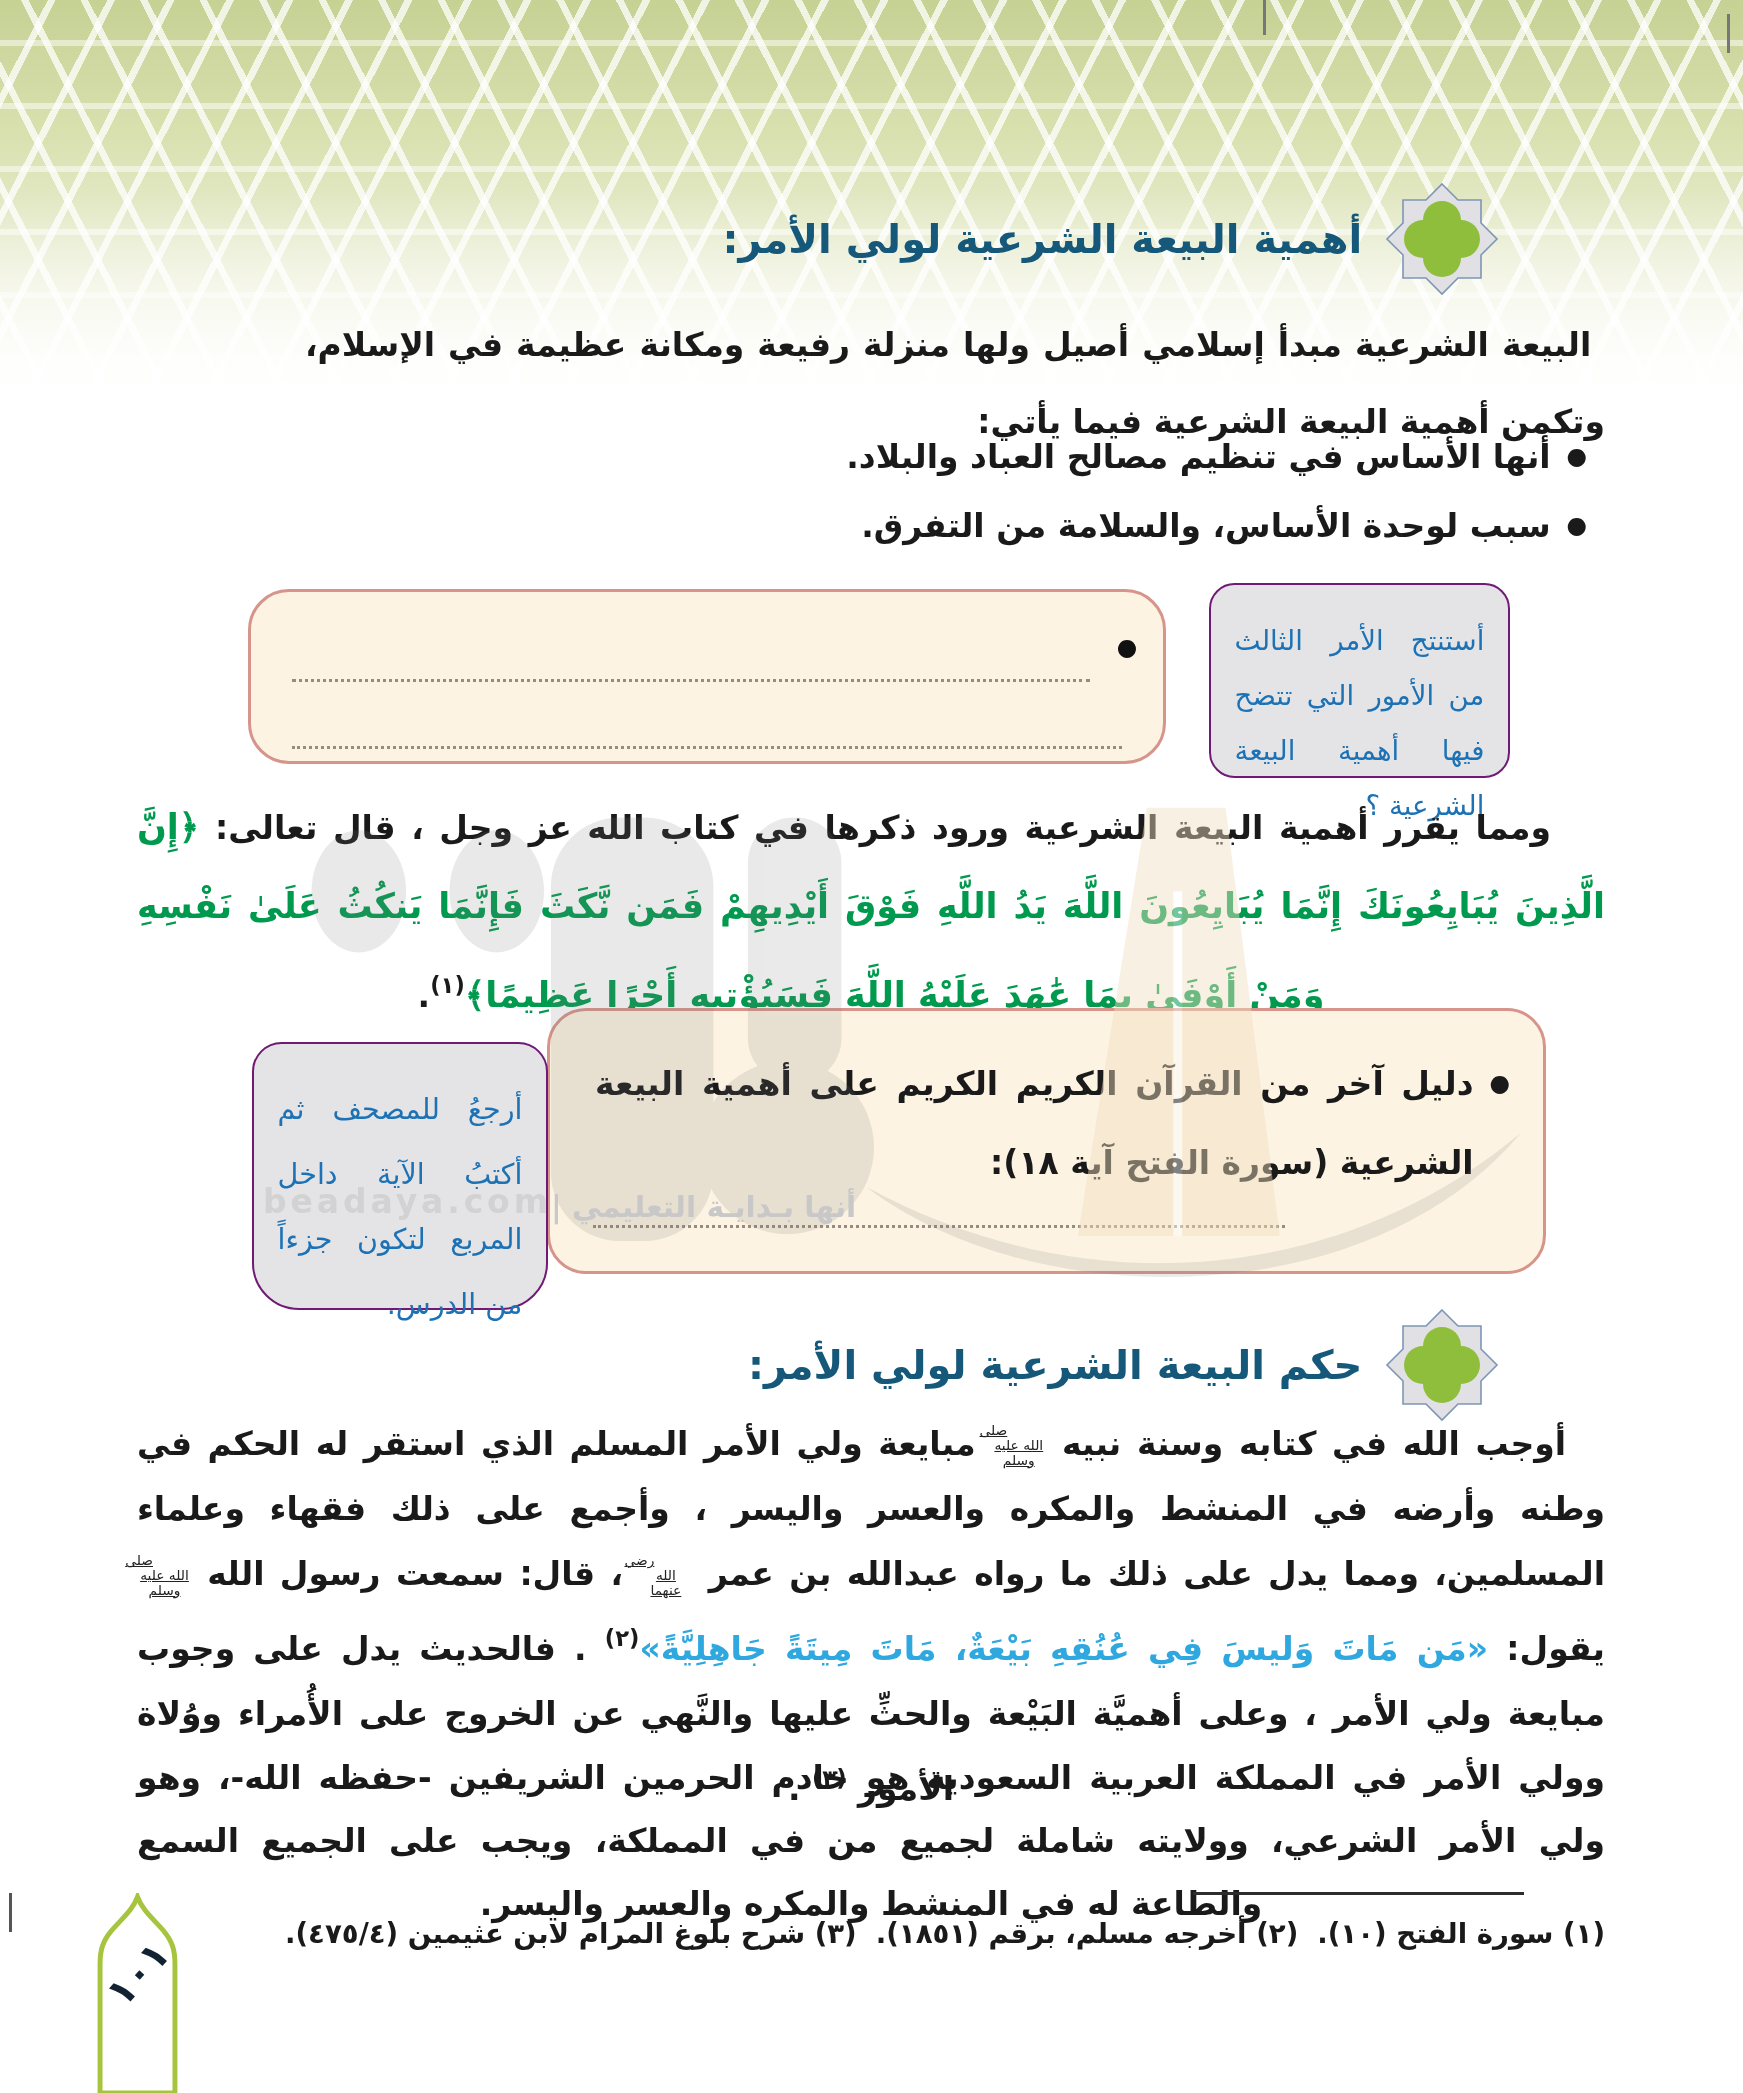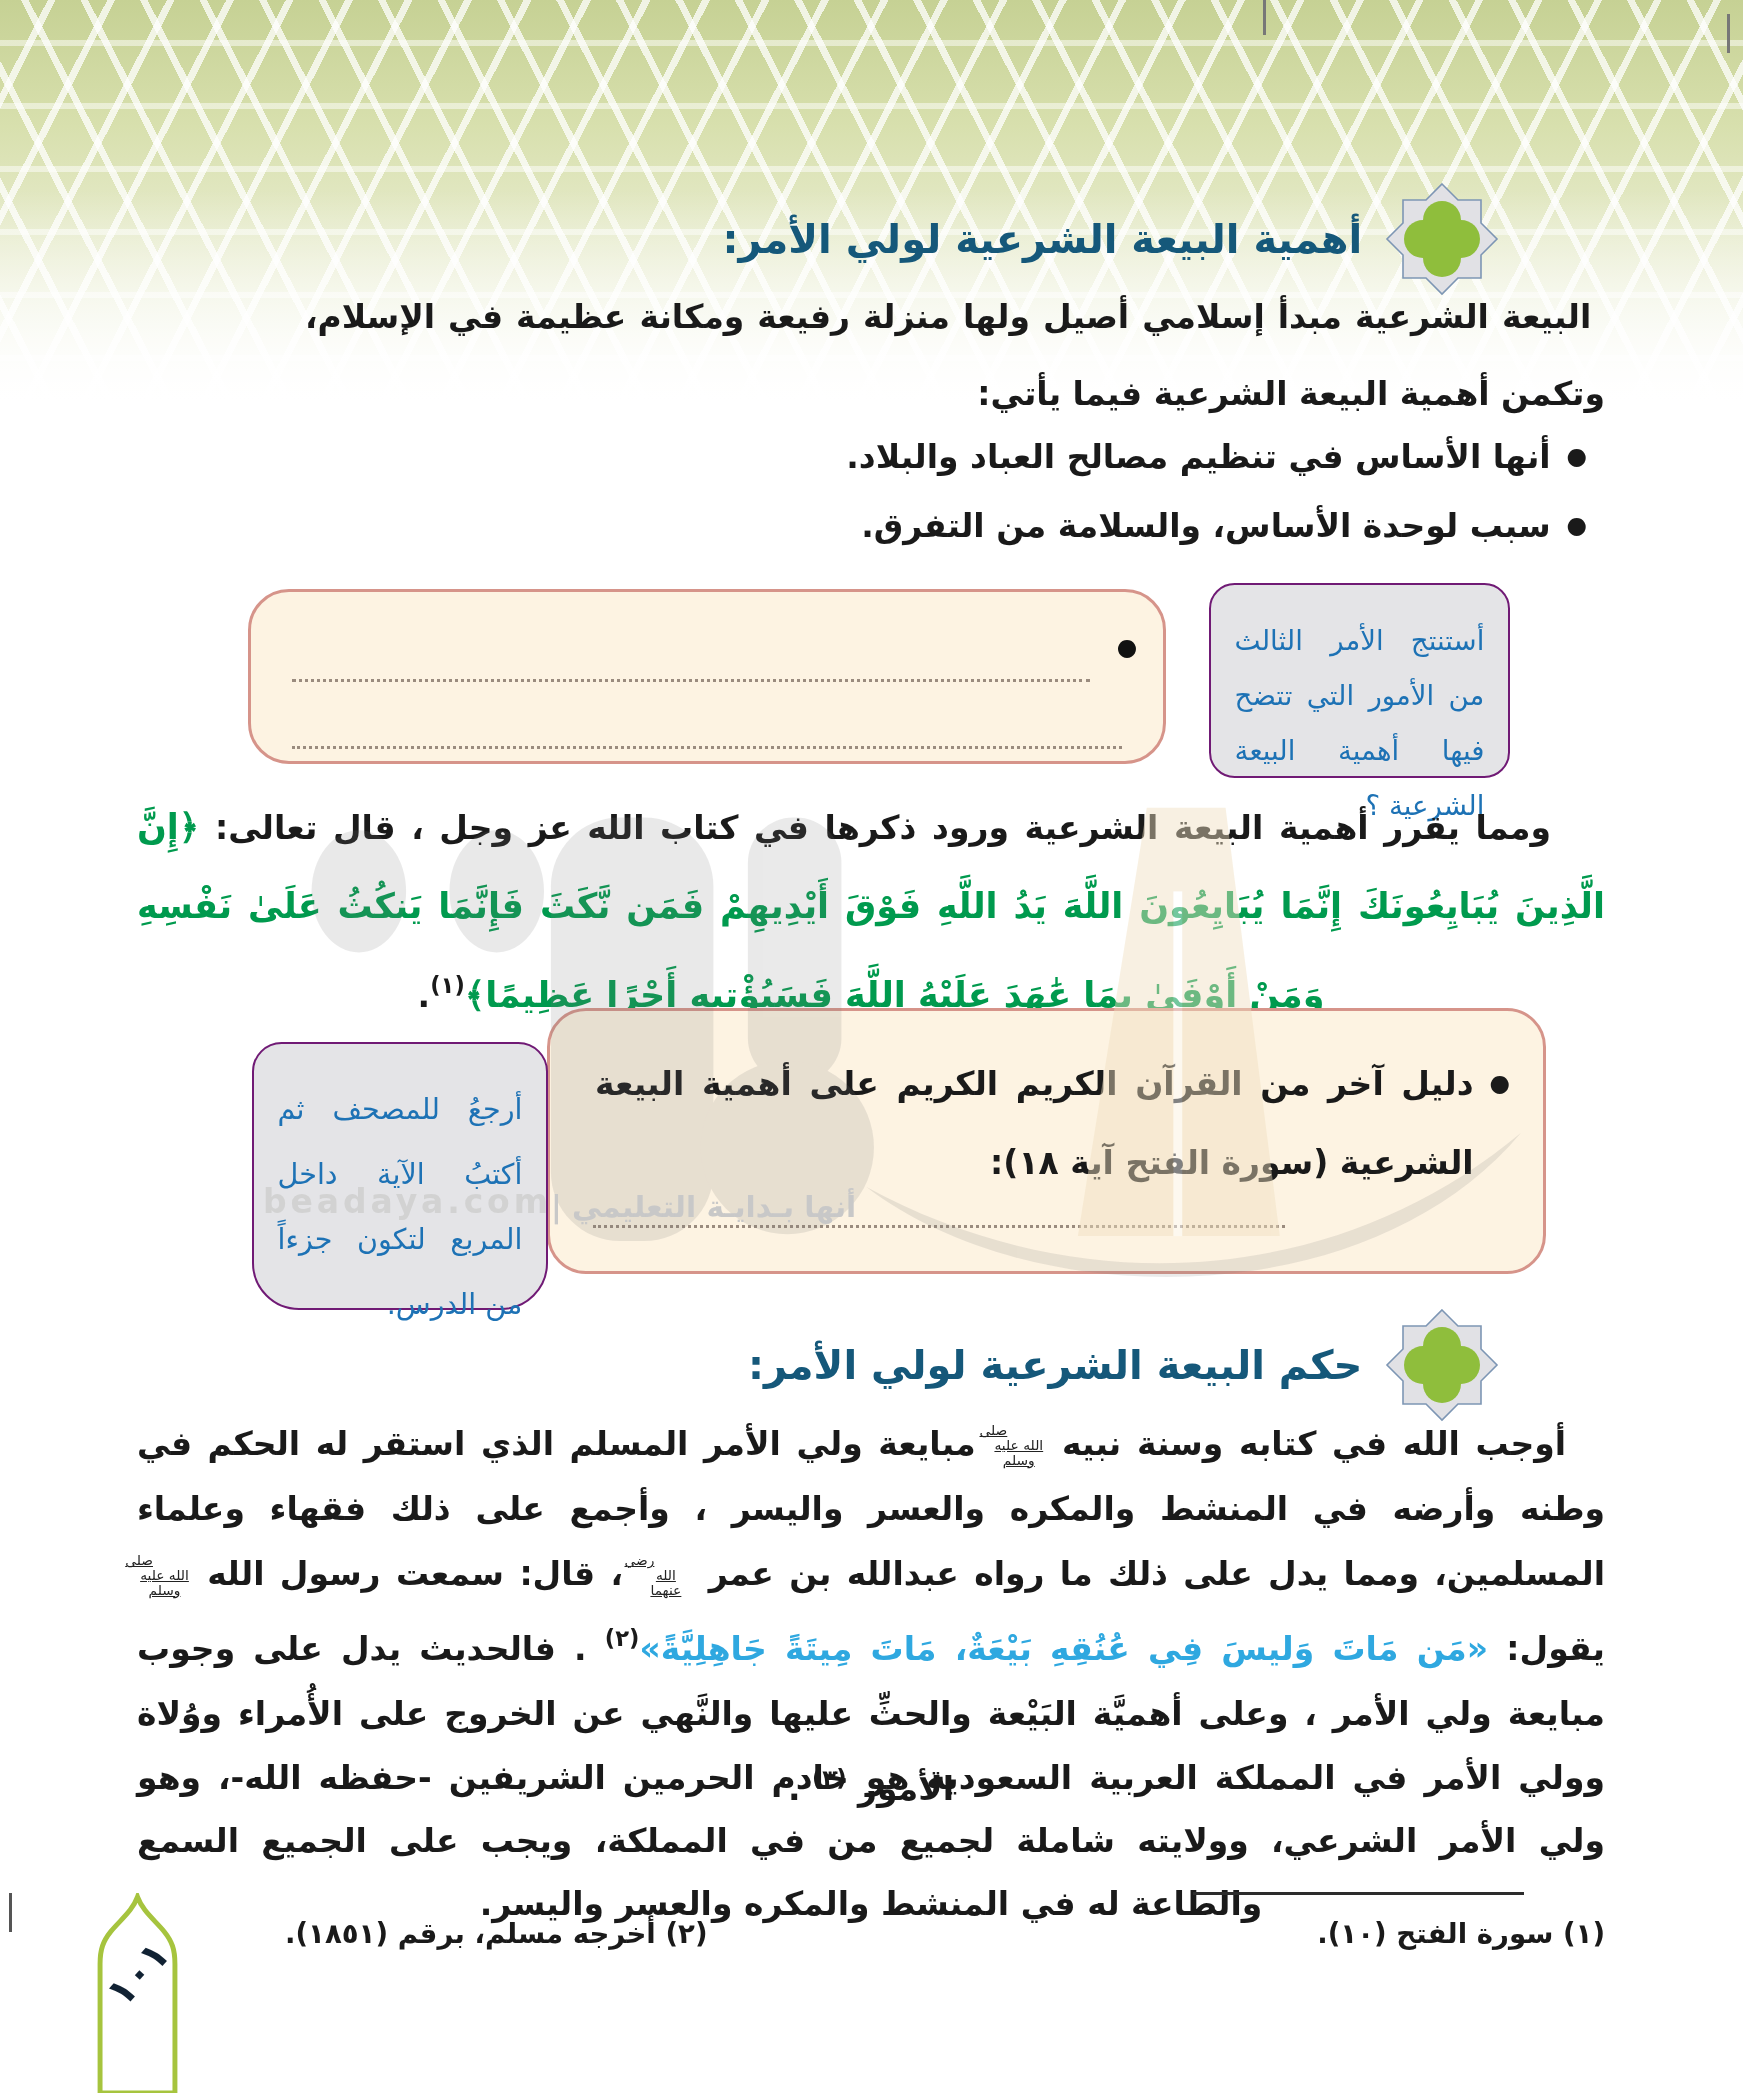--- a/index.html
+++ b/index.html
@@ -90,21 +90,21 @@
         <circle class="orn-flower" cx="60" cy="41" r="19"></circle>
         <circle class="orn-flower" cx="60" cy="79" r="19"></circle>
         <circle class="orn-flower" cx="41" cy="60" r="19"></circle>
         <circle class="orn-flower" cx="79" cy="60" r="19"></circle>
         <rect class="orn-flower" x="41" y="41" width="38" height="38"></rect>
       </g>
     </svg>
     <div class="section-title">أهمية البيعة الشرعية لولي الأمر:</div>
   </div>
 
-  <div class="para z2" style="top:278px;right:138px;width:1300px;text-indent:13.8px;">البيعة الشرعية مبدأ إسلامي أصيل ولها منزلة رفيعة ومكانة عظيمة في الإسلام، وتكمن أهمية البيعة الشرعية فيما يأتي:</div>
+  <div class="para z2" style="top:306px;right:138px;width:1300px;text-indent:13.8px;">البيعة الشرعية مبدأ إسلامي أصيل ولها منزلة رفيعة ومكانة عظيمة في الإسلام، وتكمن أهمية البيعة الشرعية فيما يأتي:</div>
 
   <div class="bullets z2" style="top:431px;">
     <div class="bullet-item">
       <span class="dot">●</span>
       <span>أنها الأساس في تنظيم مصالح العباد والبلاد.</span>
     </div>
     <div class="bullet-item">
       <span class="dot">●</span>
       <span>سبب لوحدة الأساس، والسلامة من التفرق.</span>
     </div>
@@ -153,20 +153,21 @@
   <div class="para center-last z2" style="top:1411px;right:138px;width:1468px;line-height:65px;text-indent:39px;">
     <span>أوجب الله في كتابه وسنة نبيه </span><span class="honorific">صلى الله عليه وسلم</span><span> مبايعة ولي الأمر المسلم الذي استقر له الحكم في وطنه وأرضه في المنشط والمكره والعسر واليسر ، وأجمع على ذلك فقهاء وعلماء المسلمين، ومما يدل على ذلك ما رواه عبدالله بن عمر </span><span class="honorific">رضي الله عنهما</span><span> ، قال: سمعت رسول الله </span><span class="honorific">صلى الله عليه وسلم</span><span> يقول: </span><span class="hadith">«مَن مَاتَ وَليسَ فِي عُنُقِهِ بَيْعَةٌ، مَاتَ مِيتَةً جَاهِلِيَّةً»</span><span class="fn-ref">(٢)</span><span> . فالحديث يدل على وجوب مبايعة ولي الأمر ، وعلى أهميَّة البَيْعة والحثِّ عليها والنَّهي عن الخروج على الأُمراء ووُلاة الأمور </span><span class="fn-ref">(٣)</span><span> .</span>
   </div>
 
   <div class="para center-last z2" style="top:1746px;right:138px;width:1468px;line-height:63px;">وولي الأمر في المملكة العربية السعودية هو خادم الحرمين الشريفين -حفظه الله-، وهو ولي الأمر الشرعي، وولايته شاملة لجميع من في المملكة، ويجب على الجميع السمع والطاعة له في المنشط والمكره والعسر واليسر.</div>
 
   <div class="footnote-rule z2" style="top:1892px;right:219px;width:331px;"></div>
   <div class="footnotes z2" style="top:1917px;">
     <span>(١) سورة الفتح (١٠).</span>
     <span>(٢) أخرجه مسلم، برقم (١٨٥١).</span>
+    <span>(٣) شرح بلوغ المرام لابن عثيمين (٤٧٥/٤).</span>
   </div>
 
   <div class="bookmark z2">
     <svg width="91" height="200" viewBox="0 0 92 203">
       <path d="M46 4 C41 18 29 27 19 39 C11 49 8 57 8 72 L8 203 L84 203 L84 72 C84 57 81 49 73 39 C63 27 51 18 46 4 Z" fill="#ffffff" stroke="#a6c43e" stroke-width="5"></path>
     </svg>
     <div class="num">١٠١</div>
   </div>
 
   <div class="watermark">

